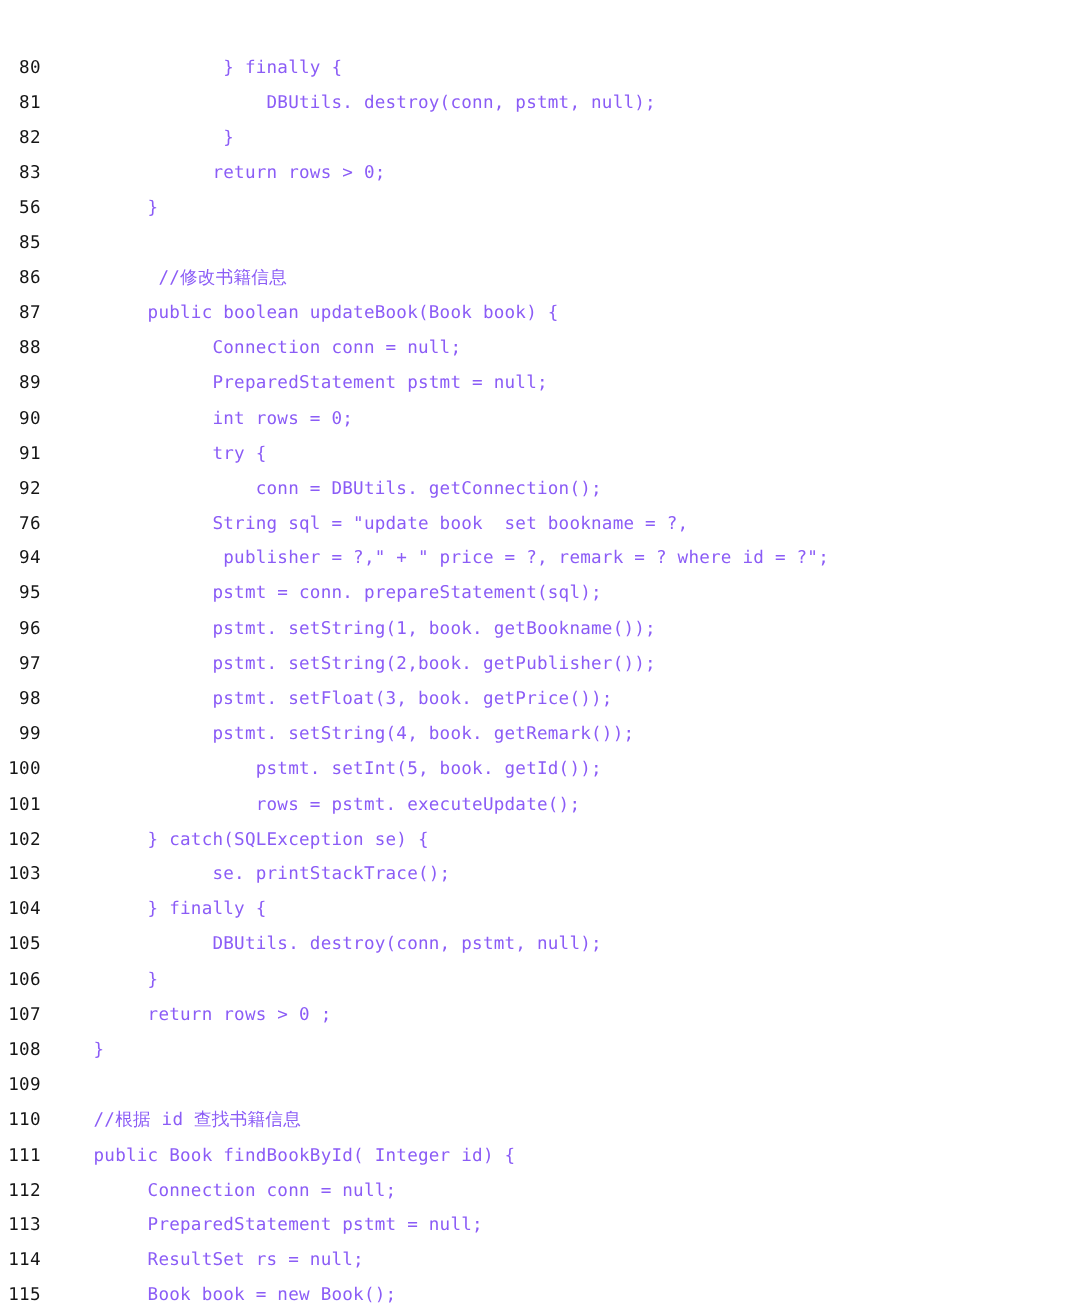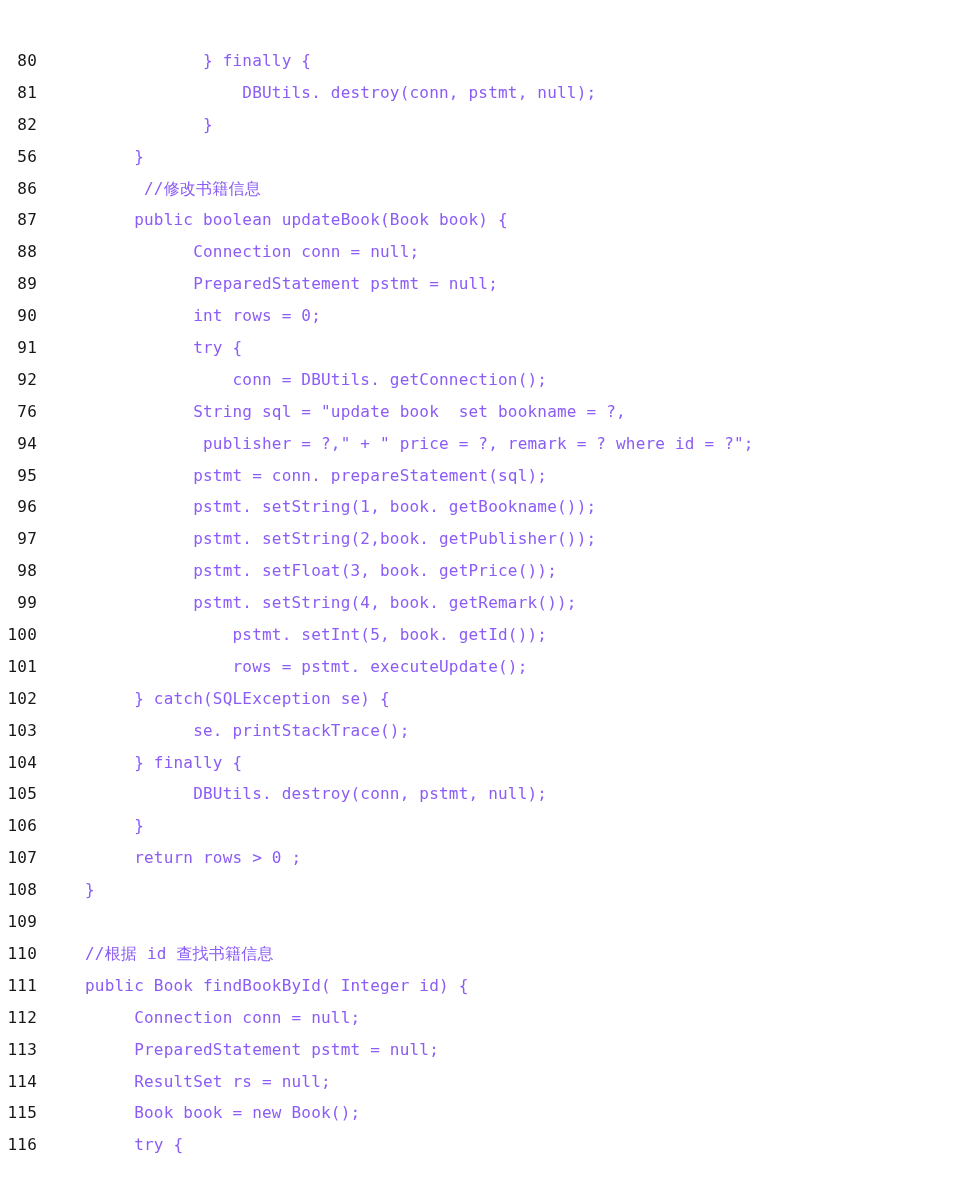--- a/index.html
+++ b/index.html
@@ -54,26 +54,34 @@
   <div class="line">
     <span class="num">81</span>
     <span class="code">                DBUtils. destroy(conn, pstmt, null);</span>
   </div>
 
   <div class="line">
     <span class="num">82</span>
     <span class="code">            }</span>
   </div>
 
+  <div class="line">
+    <span class="num">83</span>
+    <span class="code">           return rows &gt; 0;</span>
+  </div>
 
   <div class="line">
     <span class="num">56</span>
     <span class="code">     }</span>
   </div>
 
+  <div class="line">
+    <span class="num">85</span>
+    <span class="code"></span>
+  </div>
 
   <div class="line">
     <span class="num">86</span>
     <span class="code">      //修改书籍信息</span>
   </div>
 
   <div class="line">
     <span class="num">87</span>
     <span class="code">     public boolean updateBook(Book book) {</span>
   </div>

